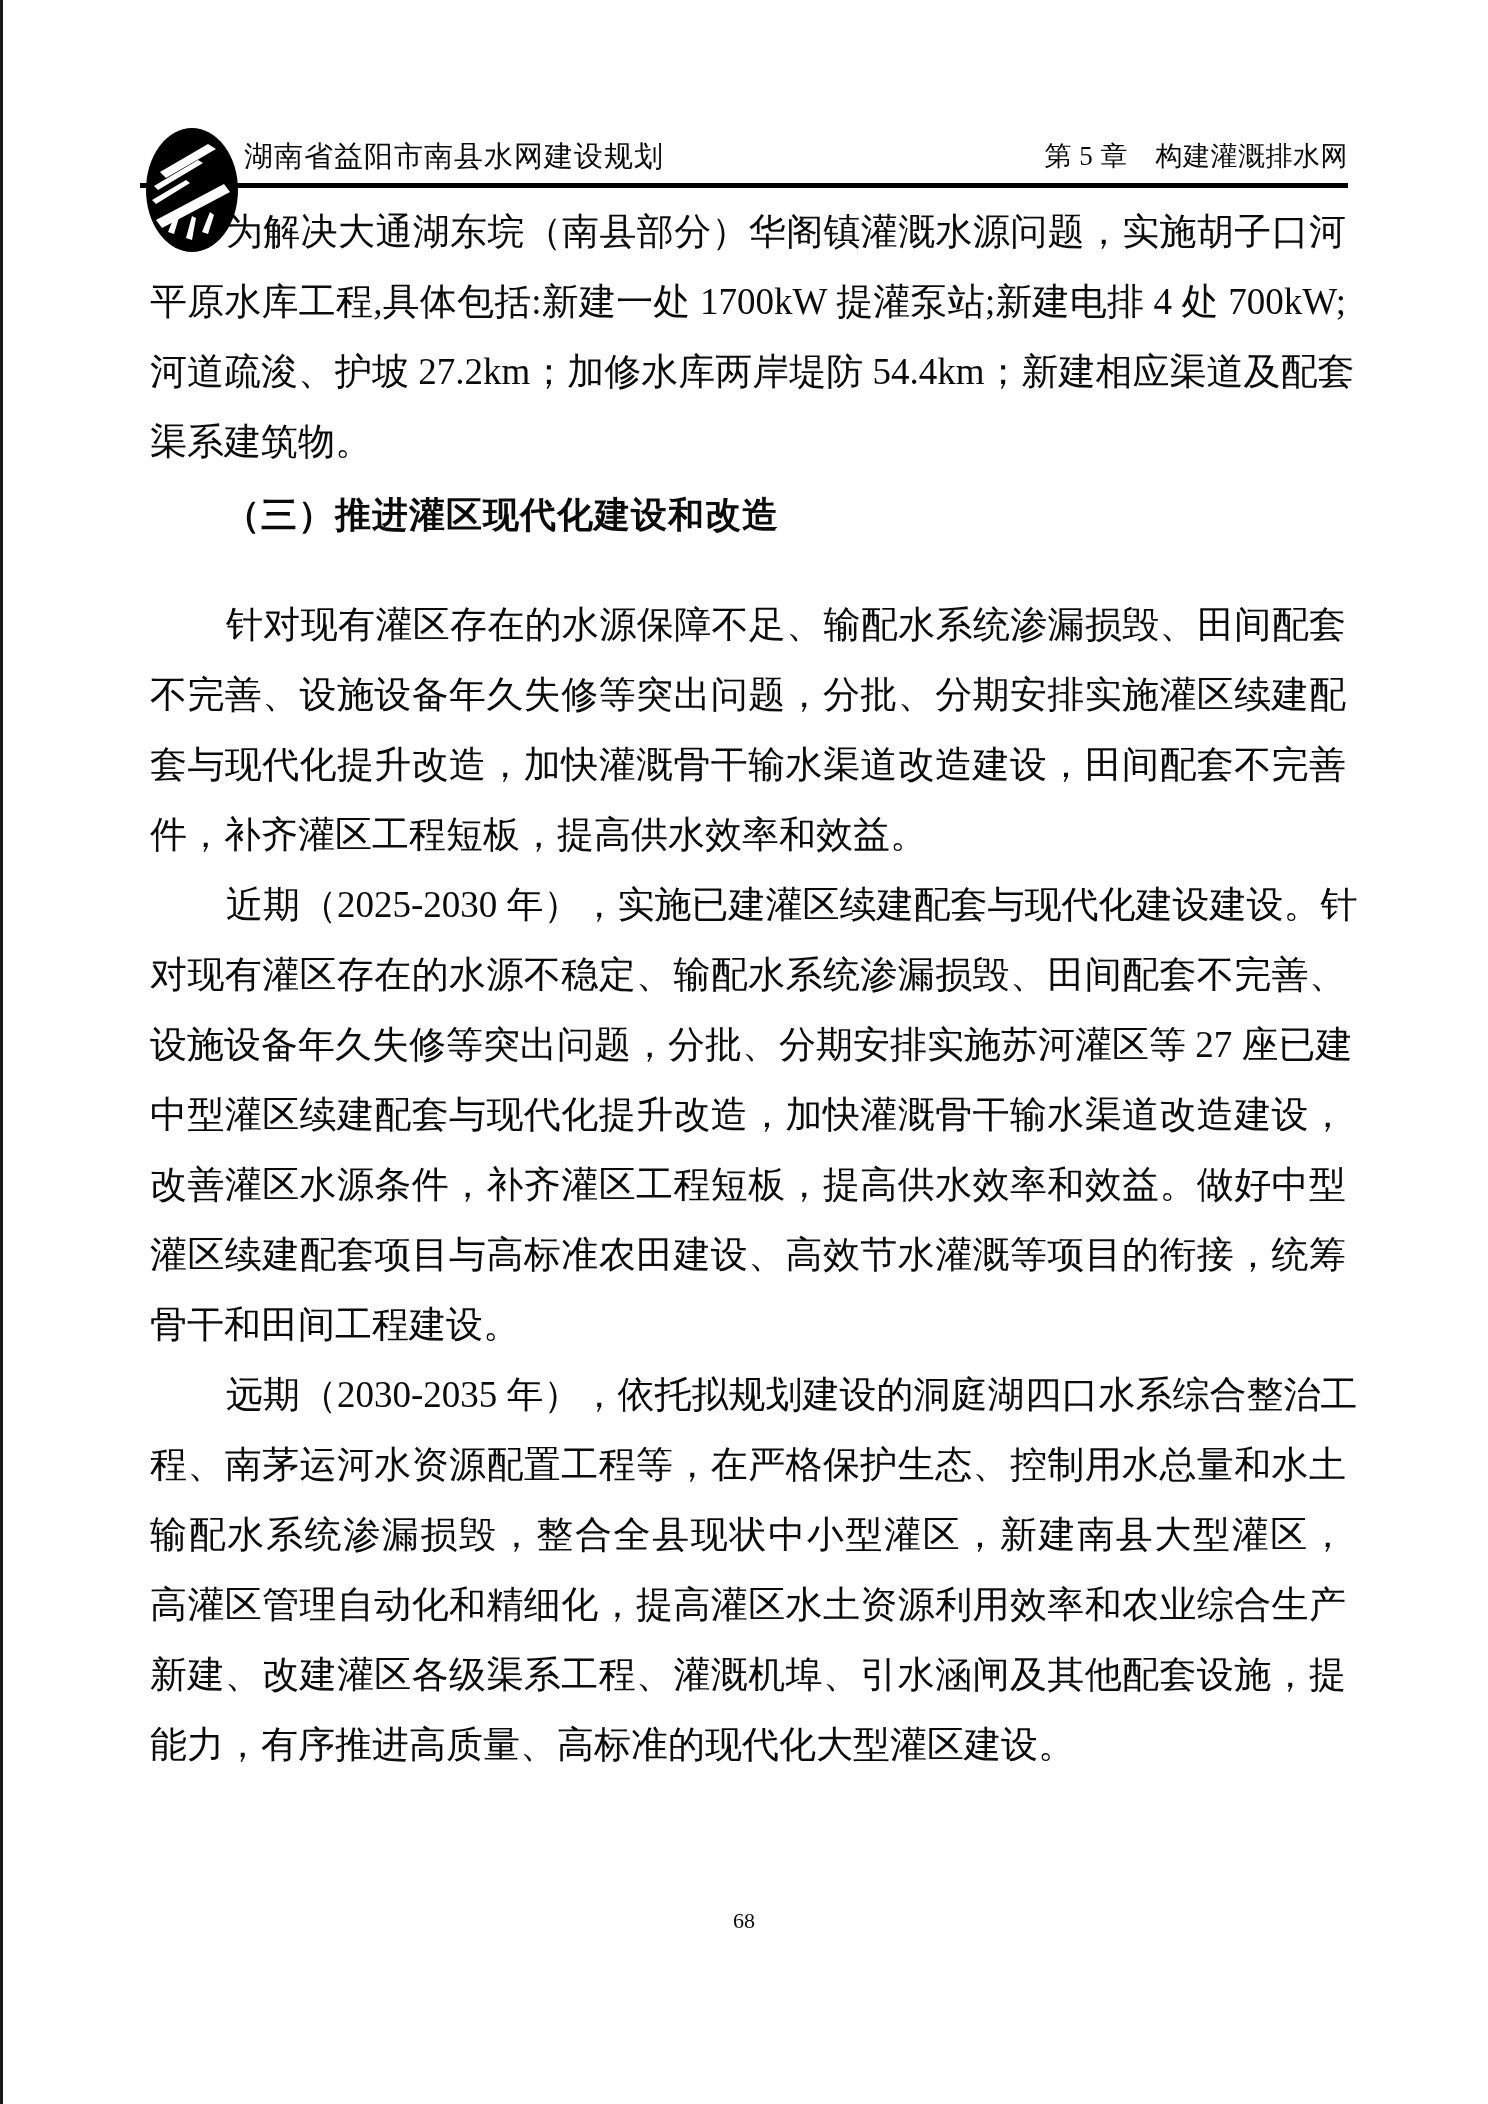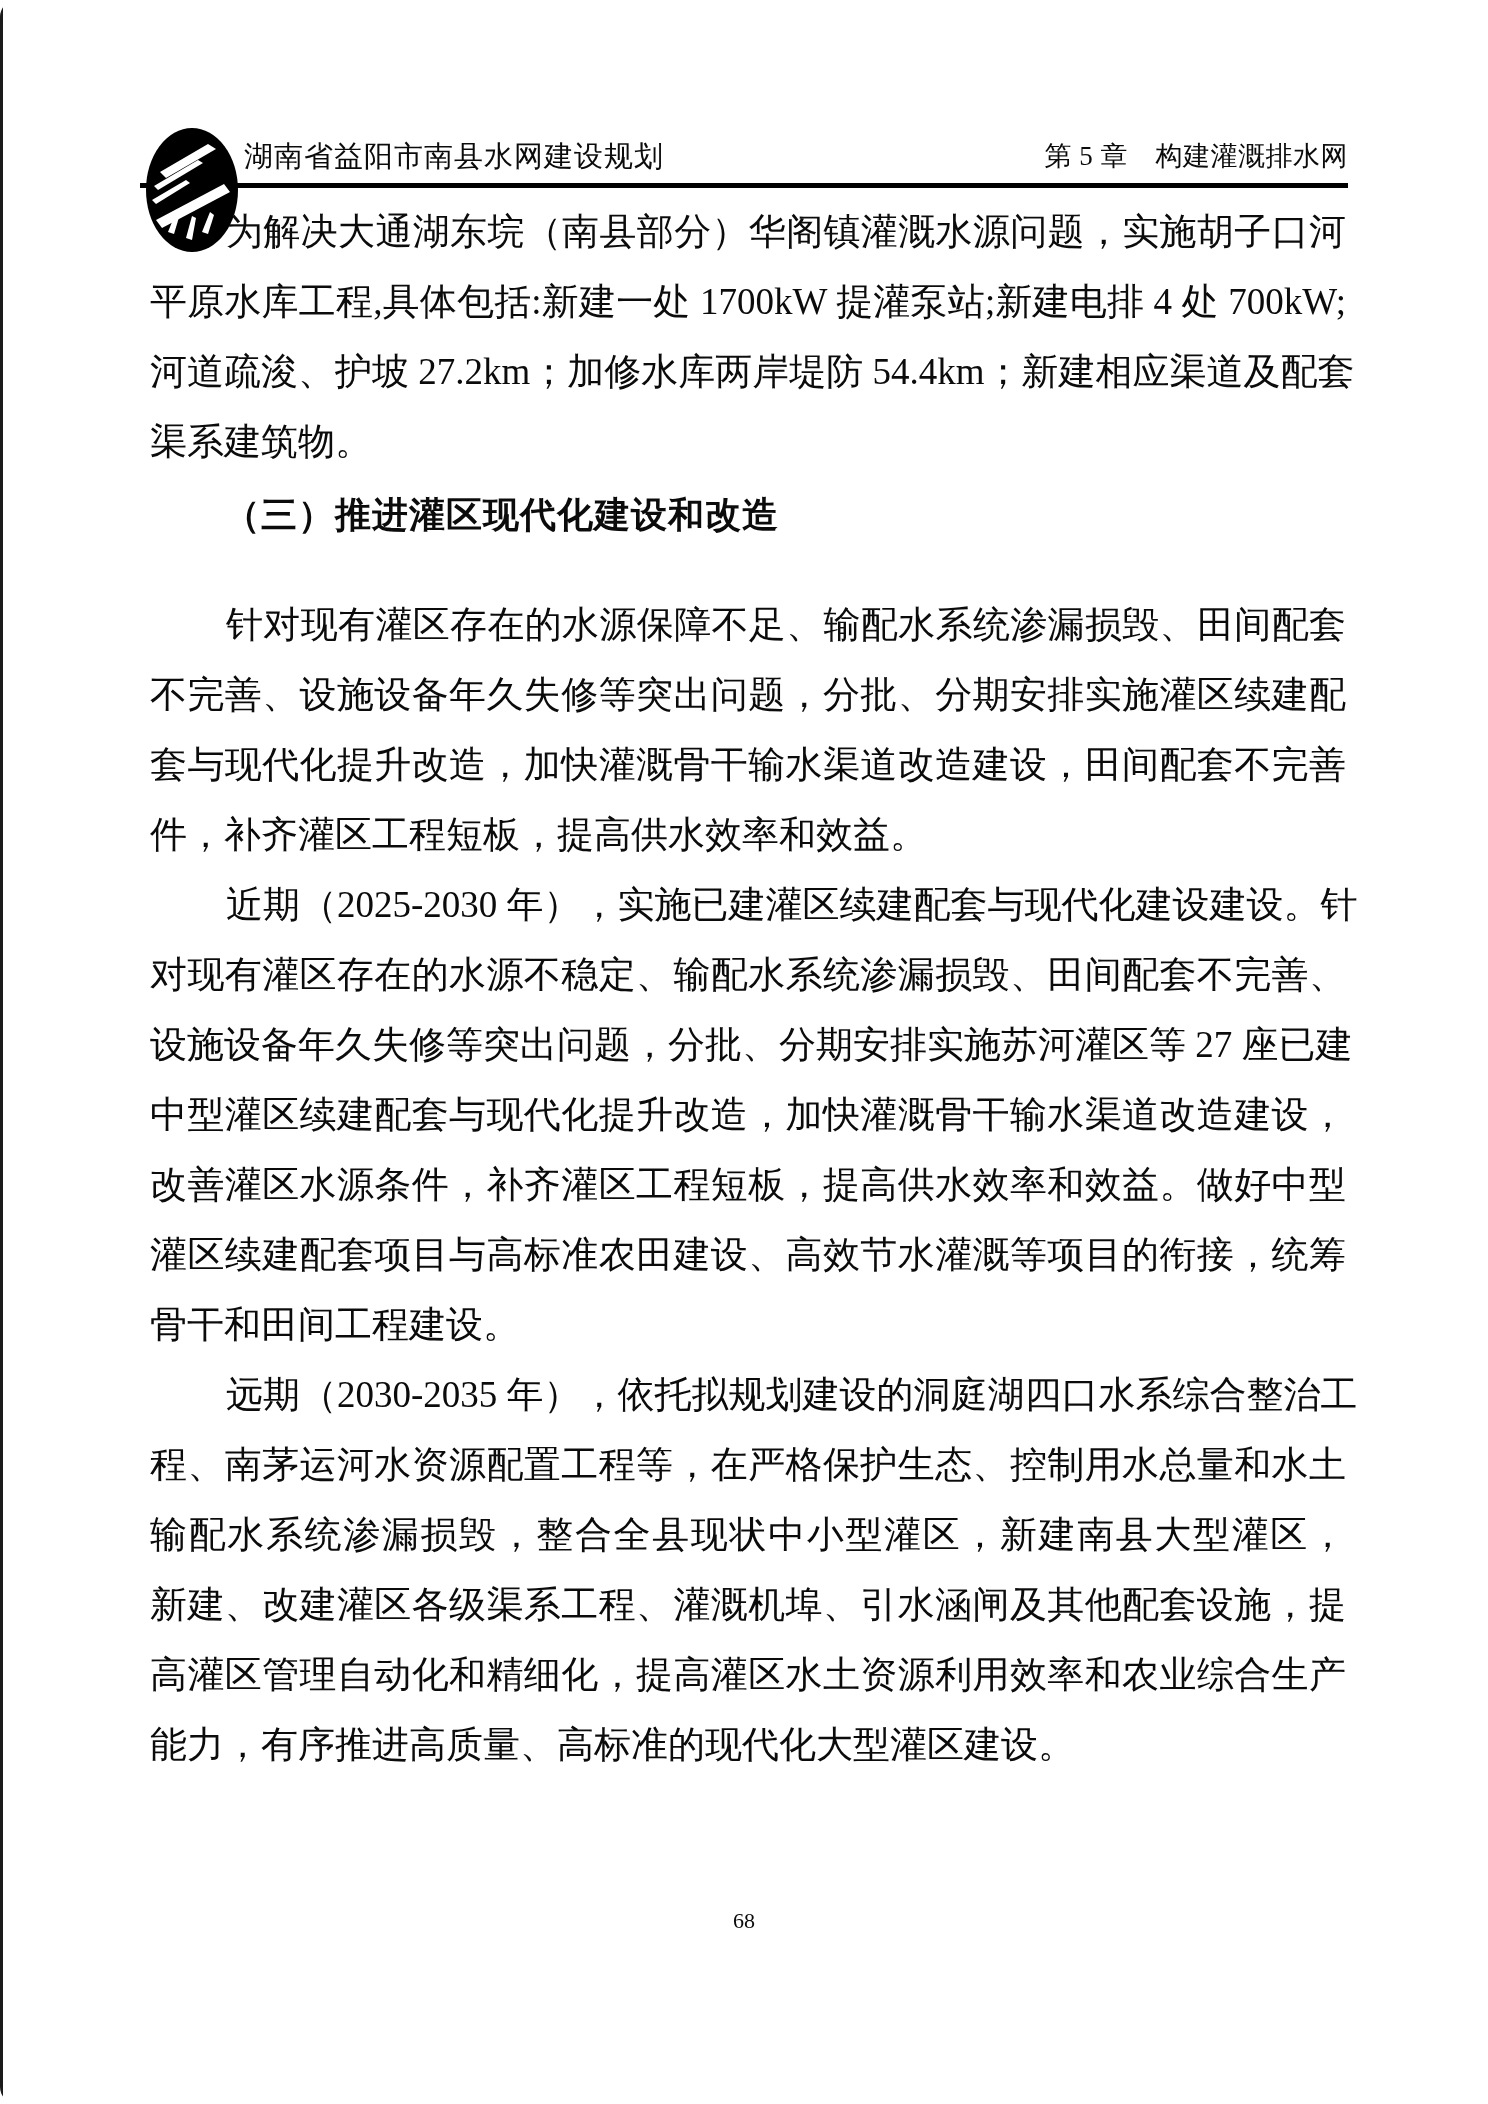--- a/index.html
+++ b/index.html
@@ -7,21 +7,20 @@
     background: #ffffff;
     font-family: "Liberation Serif", "DejaVu Serif", serif;
     color: #0b0b0b;
   }
   .page {
     position: relative;
     width: 1488px;
     height: 2104px;
     background: #ffffff;
     overflow: hidden;
-    border-radius: 17px;
   }
   
   .edge-line {
     position: absolute;
     left: 0; top: 0;
     width: 3px; height: 100%;
     background: #1a1a1a;
   }
   .header {
     position: absolute;
@@ -140,20 +139,20 @@
       <div class="line">中型灌区续建配套与现代化提升改造，加快灌溉骨干输水渠道改造建设，</div>
       <div class="line">改善灌区水源条件，补齐灌区工程短板，提高供水效率和效益。做好中型</div>
       <div class="line">灌区续建配套项目与高标准农田建设、高效节水灌溉等项目的衔接，统筹</div>
       <div class="line last">骨干和田间工程建设。</div>
     </div>
 
     <div>
       <div class="line first">远期（2030-2035 年），依托拟规划建设的洞庭湖四口水系综合整治工</div>
       <div class="line">程、南茅运河水资源配置工程等，在严格保护生态、控制用水总量和水土</div>
       <div class="line">输配水系统渗漏损毁，整合全县现状中小型灌区，新建南县大型灌区，</div>
+      <div class="line">高灌区管理自动化和精细化，提高灌区水土资源利用效率和农业综合生产</div>
       <div class="line">新建、改建灌区各级渠系工程、灌溉机埠、引水涵闸及其他配套设施，提</div>
-      <div class="line">高灌区管理自动化和精细化，提高灌区水土资源利用效率和农业综合生产</div>
       <div class="line last">能力，有序推进高质量、高标准的现代化大型灌区建设。</div>
     </div>
   </div>
 
   <div class="page-number">68</div>
 </div>
 
 </body></html>

